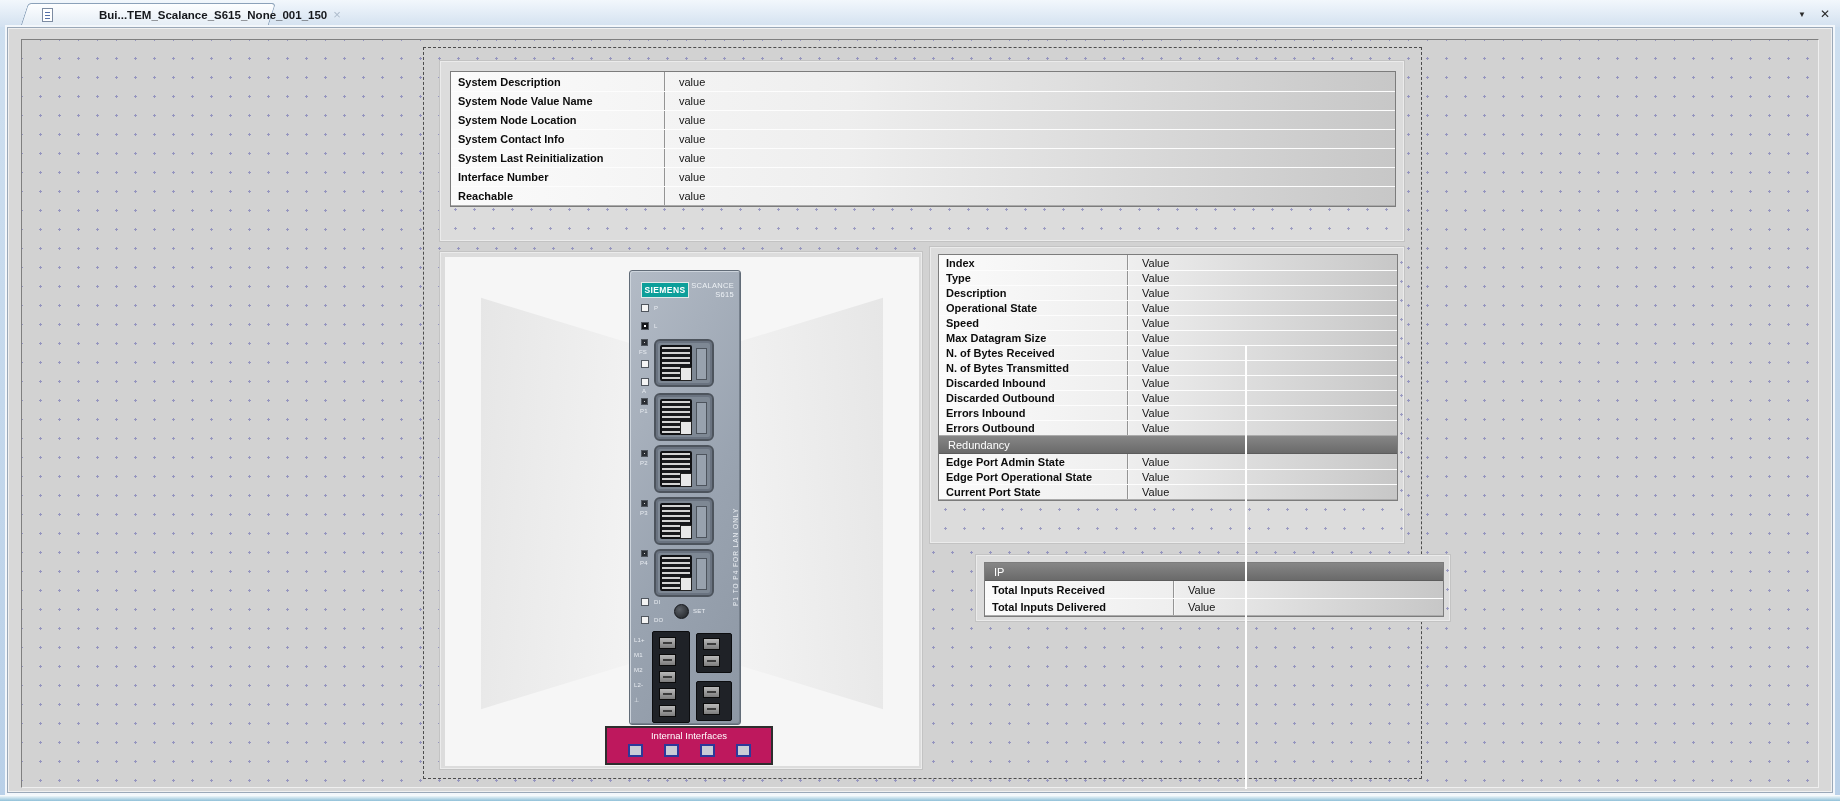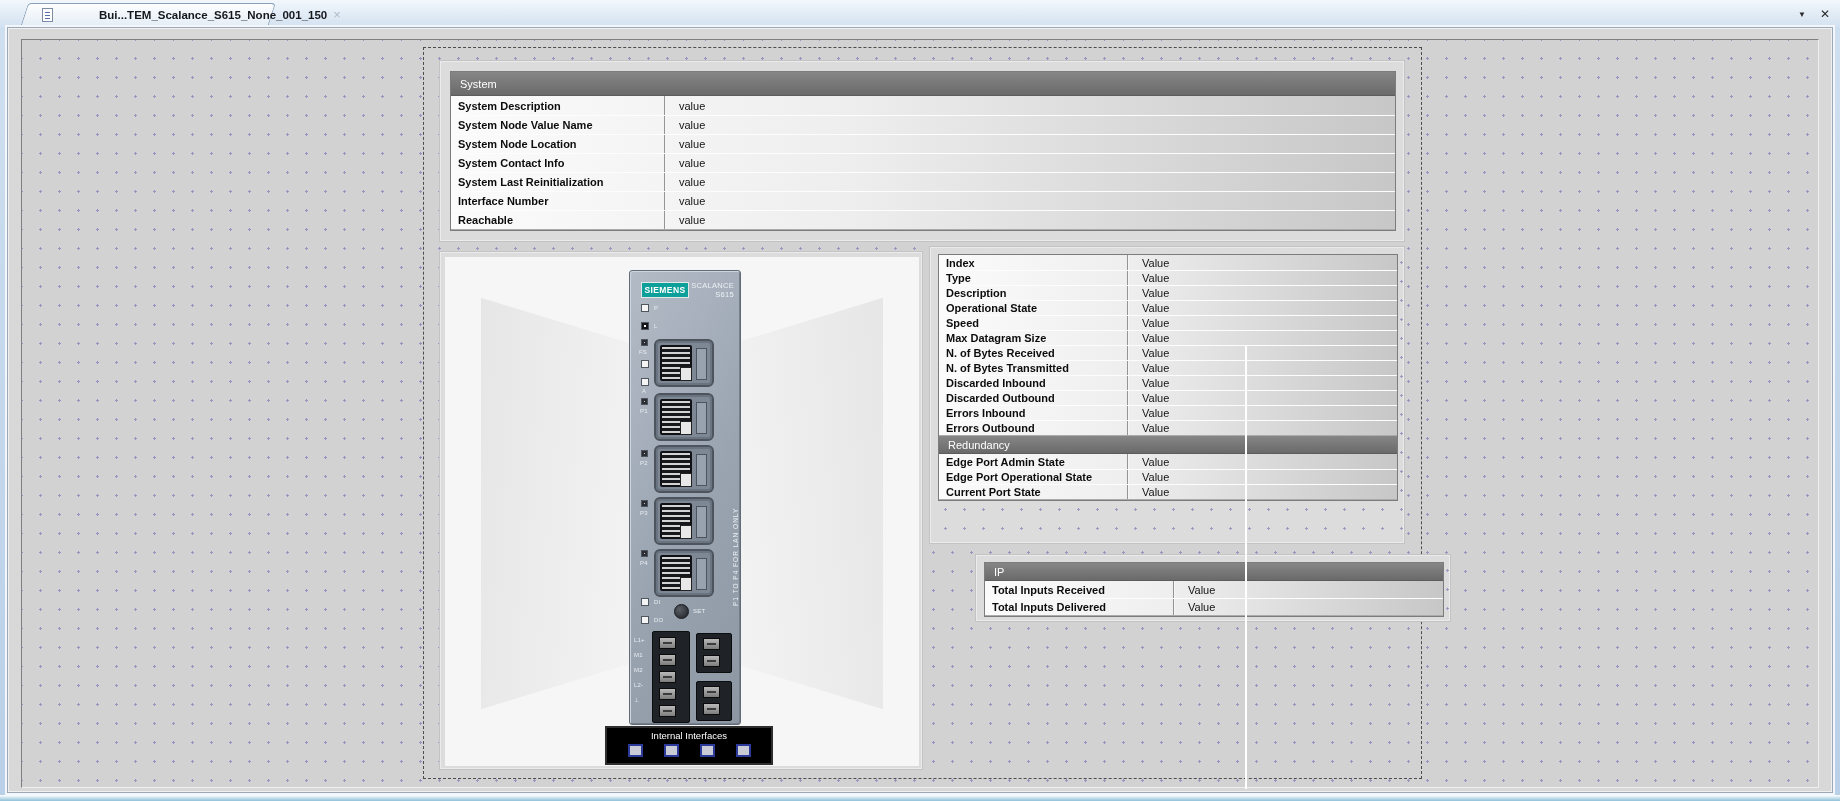--- a/index.html
+++ b/index.html
@@ -200,21 +200,21 @@
   }
   .term-screw {
     position:absolute; left:6px; width:17px; height:12px;
     background:linear-gradient(#b9b9b9,#7d7d7d); border:1px solid #0a0a0a;
   }
   .term-screw::after { content:""; position:absolute; left:3px; top:4px; right:3px; height:2px; background:#3c3c3c; }
 
   
   .internal-box {
     position:absolute; left:160px; top:469px; width:168px; height:39px;
-    background:#000000; border:2px solid #2e2e2e;
+    background:#be185d; border:2px solid #2e2e2e;
     display:flex; flex-direction:column; align-items:center; z-index:5;
   }
   .internal-title { color:#fff; font-size:9.5px; margin-top:2px; }
   .internal-squares { display:flex; gap:21px; margin-top:3px; }
   .ind-square { width:15px; height:13px; background:#c9ccd6; border:2px solid #2c3a9a; }
 </style>
 </head>
 <body>
 
 <div class="tabstrip">
@@ -232,21 +232,20 @@
   </div>
 </div>
 
 <div class="mainpanel">
   <div class="workspace">
 
     <div class="selection-rect"></div>
 
     <div class="panel panel-system">
       <div class="tbl tbl-system">
-          <div class="thead">System</div>
           <div class="trow">
             <div class="tlabel">System Description</div>
             <div class="tvalue">value</div>
           </div>
           <div class="trow">
             <div class="tlabel">System Node Value Name</div>
             <div class="tvalue">value</div>
           </div>
           <div class="trow">
             <div class="tlabel">System Node Location</div>

